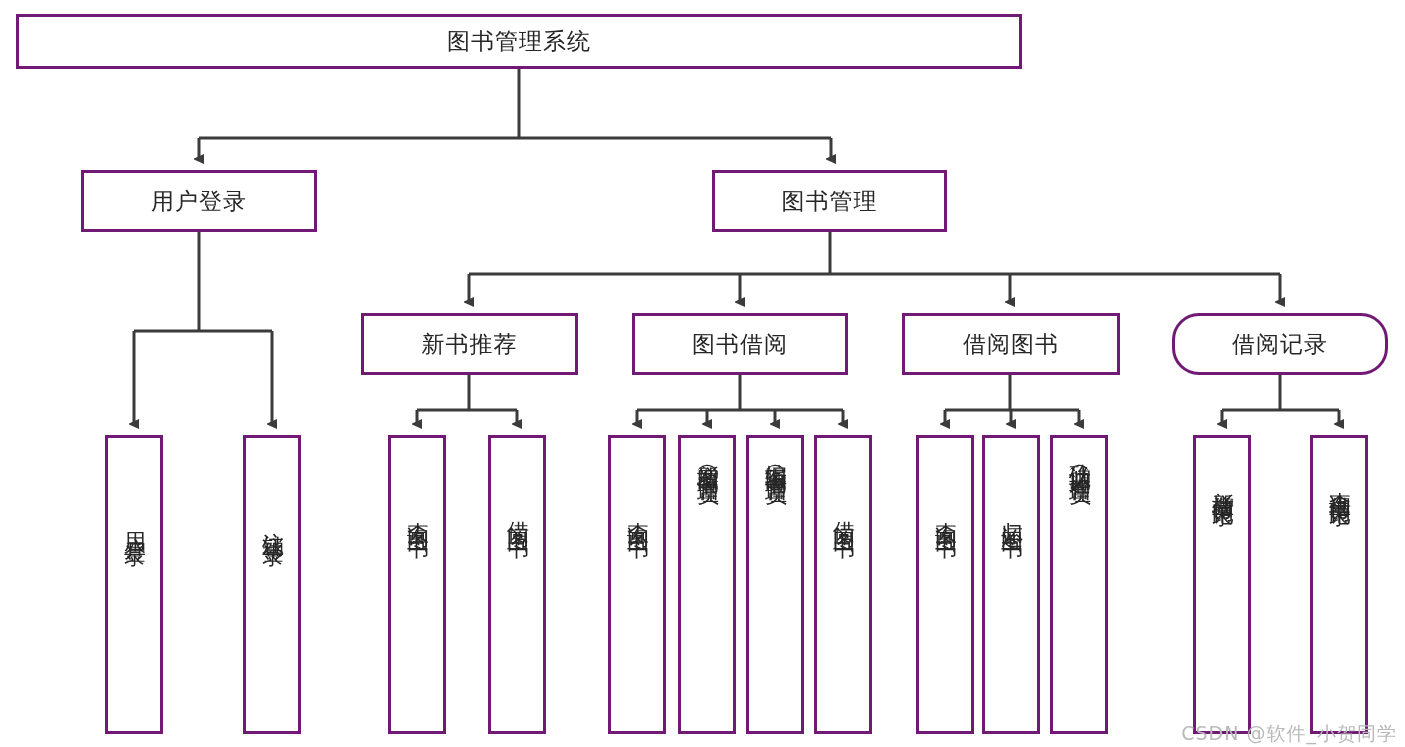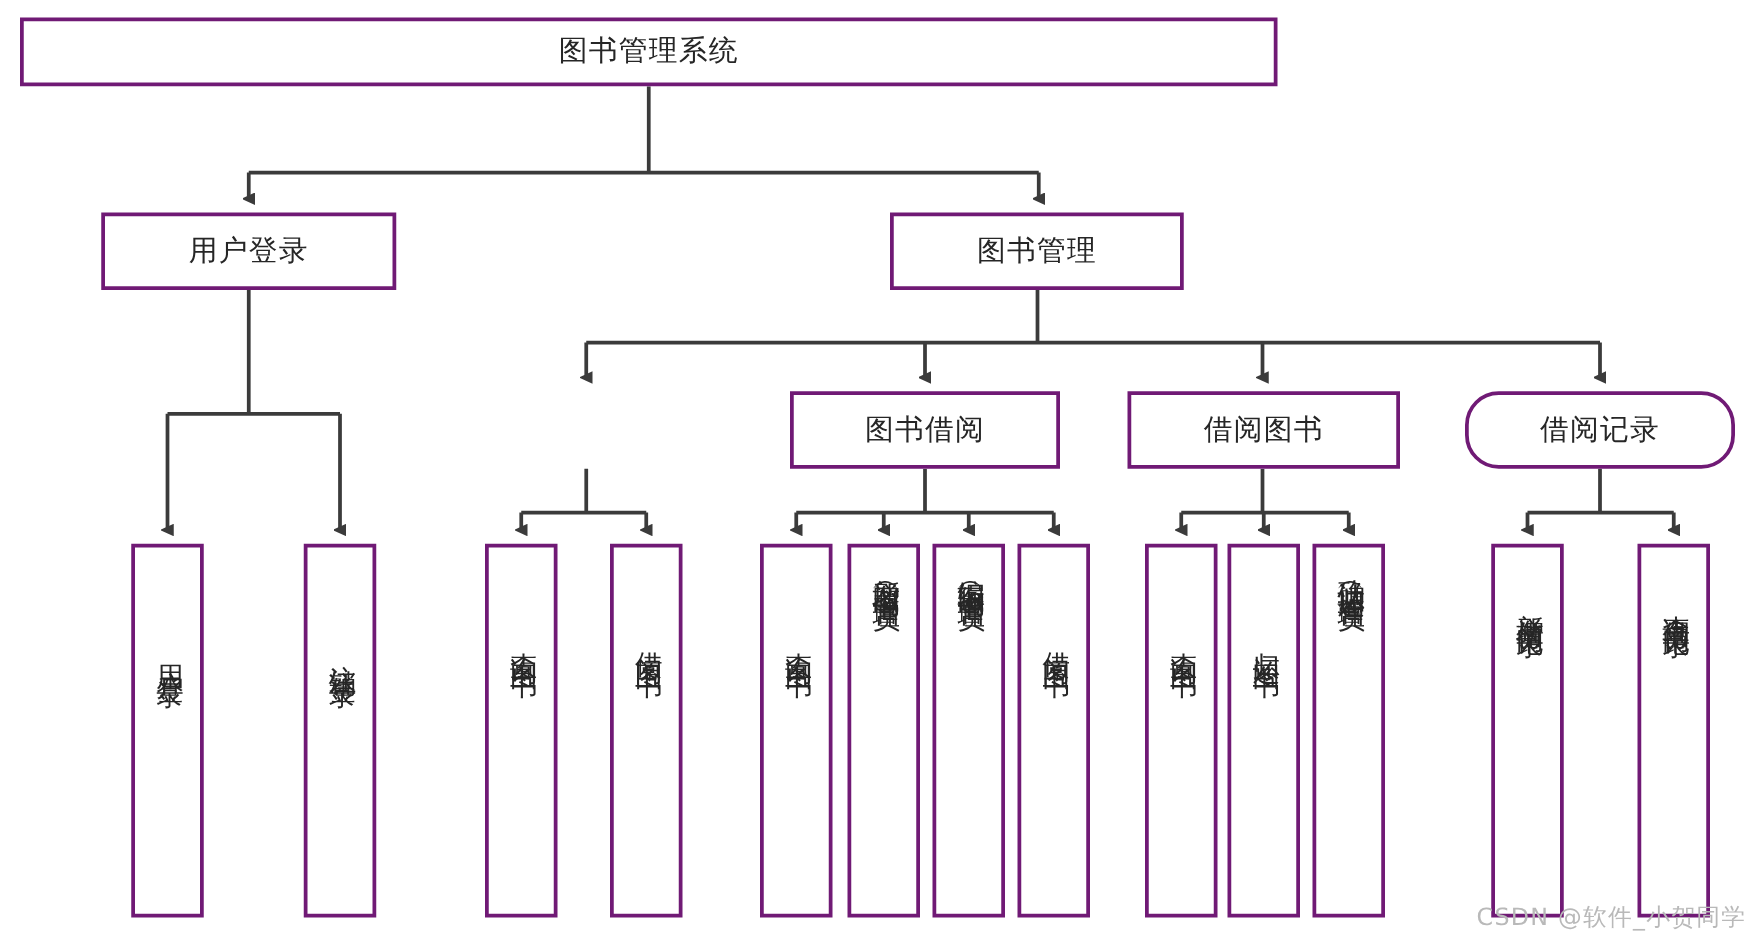--- a/index.html
+++ b/index.html
@@ -134,20 +134,23 @@
     <span class="node-label">图书管理系统</span>
   </div>
 
   <div class="node-box" style="left:81px; top:170px; width:236px; height:62px;">
     <span class="node-label">用户登录</span>
   </div>
   <div class="node-box" style="left:712px; top:170px; width:235px; height:62px;">
     <span class="node-label">图书管理</span>
   </div>
 
+  <div class="node-box" style="left:361px; top:313px; width:217px; height:62px;">
+    <span class="node-label">新书推荐</span>
+  </div>
   <div class="node-box" style="left:632px; top:313px; width:216px; height:62px;">
     <span class="node-label">图书借阅</span>
   </div>
   <div class="node-box" style="left:902px; top:313px; width:218px; height:62px;">
     <span class="node-label">借阅图书</span>
   </div>
   <div class="node-box" style="left:1172px; top:313px; width:216px; height:62px;border-radius:27px;">
     <span class="node-label">借阅记录</span>
   </div>
 

